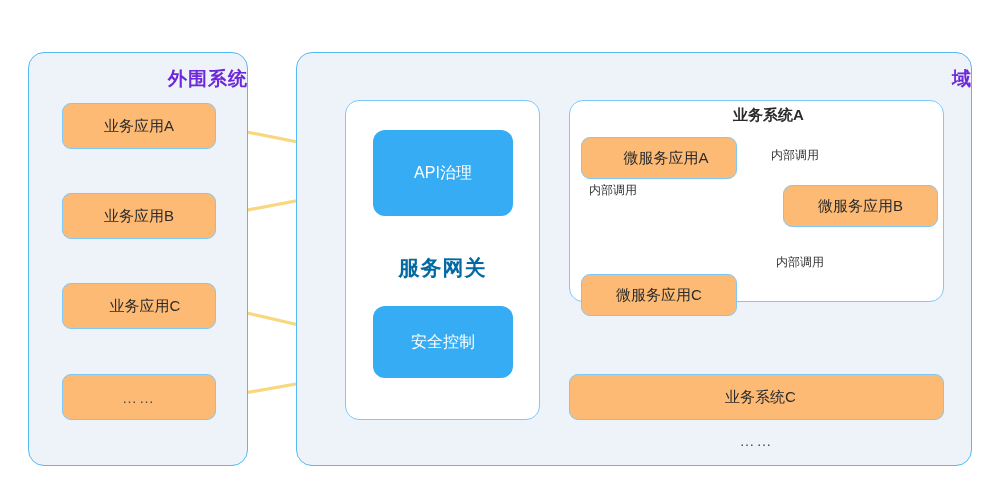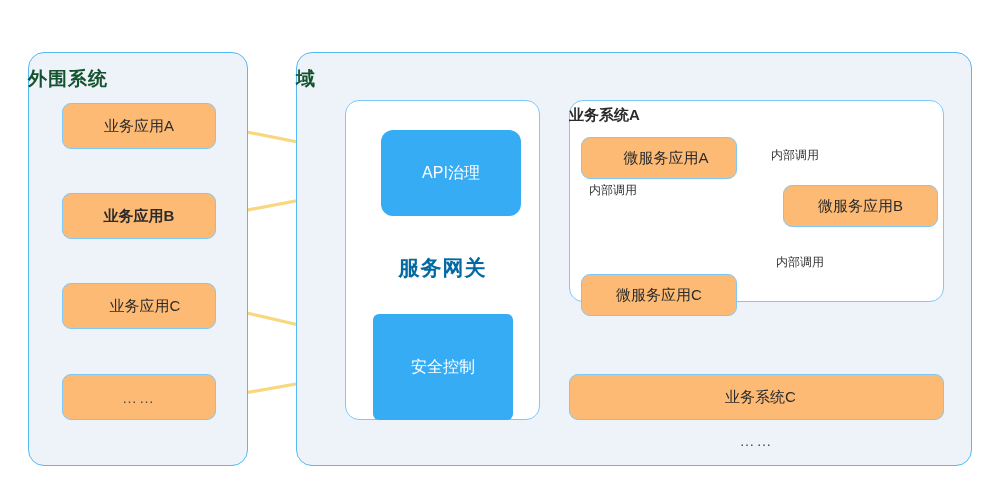--- a/index.html
+++ b/index.html
@@ -22,42 +22,43 @@
   .panel {
     position: absolute;
     background: #eef3fa;
     border: 1.6px solid #55b9f3;
     border-radius: 16px;
     box-sizing: border-box;
   }
   .panel-title {
     position: absolute;
     width: 100%;
-    text-align: left;
+    text-align: right;
     font-size: 19px;
     font-weight: bold;
-    color: #14532d;
+    color: #6d28d9;
     letter-spacing: 1px;
   }
 
   
   .subpanel {
     position: absolute;
     background: #ffffff;
     border: 1.4px solid #7ec9f7;
     border-radius: 14px;
     box-sizing: border-box;
   }
   .subpanel-title {
     position: absolute;
     width: 100%;
-    text-align: left;
+    text-align: center;
     font-size: 15px;
     font-weight: bold;
     color: #2b2b2b;
+    margin-left: 12px;
   }
 
   
   .box {
     position: absolute;
     background: #fdba74;
     border: 1.4px solid #7ec9f7;
     border-radius: 9px;
     box-sizing: border-box;
     display: flex;
@@ -181,33 +182,33 @@
       <path d="M748,260 L832,228" stroke="#f9d77e" stroke-width="2.6" stroke-dasharray="5 4" fill="none" marker-end="url(#ahd)"></path>
       <path d="M790,244 L744,262" stroke="#f9d77e" stroke-width="2.6" fill="none" marker-end="url(#ahd)"></path>
     </g>
   </svg>
 
   <div class="panel" style="left:28px; top:52px; width:220px; height:414px;">
   </div>
   <div class="panel-title" style="left:28px; top:66px; width:220px;">外围系统</div>
 
   <div class="box" style="left:62px; top:103px; width:154px; height:46px;">业务应用A</div>
-  <div class="box" style="left:62px; top:193px; width:154px; height:46px;font-weight:bold;">业务应用B</div>
+  <div class="box" style="left:62px; top:193px; width:154px; height:46px;">业务应用B</div>
   <div class="box" style="left:62px; top:283px; width:154px; height:46px;padding-left:12px;">业务应用C</div>
   <div class="box dots" style="left:62px; top:374px; width:154px; height:46px;">……</div>
 
   <div class="panel" style="left:296px; top:52px; width:676px; height:414px;">
   </div>
   <div class="panel-title" style="left:296px; top:66px; width:676px;">域</div>
 
   <div class="subpanel" style="left:345px; top:100px; width:195px; height:320px;">
   </div>
-  <div class="blueblock" style="left:373px; top:130px; width:140px; height:86px;margin-left:8px;">API治理</div>
+  <div class="blueblock" style="left:373px; top:130px; width:140px; height:86px;">API治理</div>
   <div class="gateway-caption" style="left:345px; top:254px; width:195px;">服务网关</div>
-  <div class="blueblock" style="left:373px; top:314px; width:140px; height:106px;border-radius:6px;">安全控制</div>
+  <div class="blueblock" style="left:373px; top:306px; width:140px; height:72px;">安全控制</div>
 
   <div class="subpanel" style="left:569px; top:100px; width:375px; height:202px;">
   </div>
   <div class="subpanel-title" style="left:569px; top:106px; width:375px;">业务系统A</div>
 
   <div class="box" style="left:581px; top:137px; width:156px; height:42px;padding-left:14px;">微服务应用A</div>
   <div class="box" style="left:783px; top:185px; width:155px; height:42px;">微服务应用B</div>
   <div class="box" style="left:581px; top:246px; width:156px; height:42px;margin-top:28px;">微服务应用C</div>
 
   <div class="edge-label" style="left:771px; top:147px;">内部调用</div>

